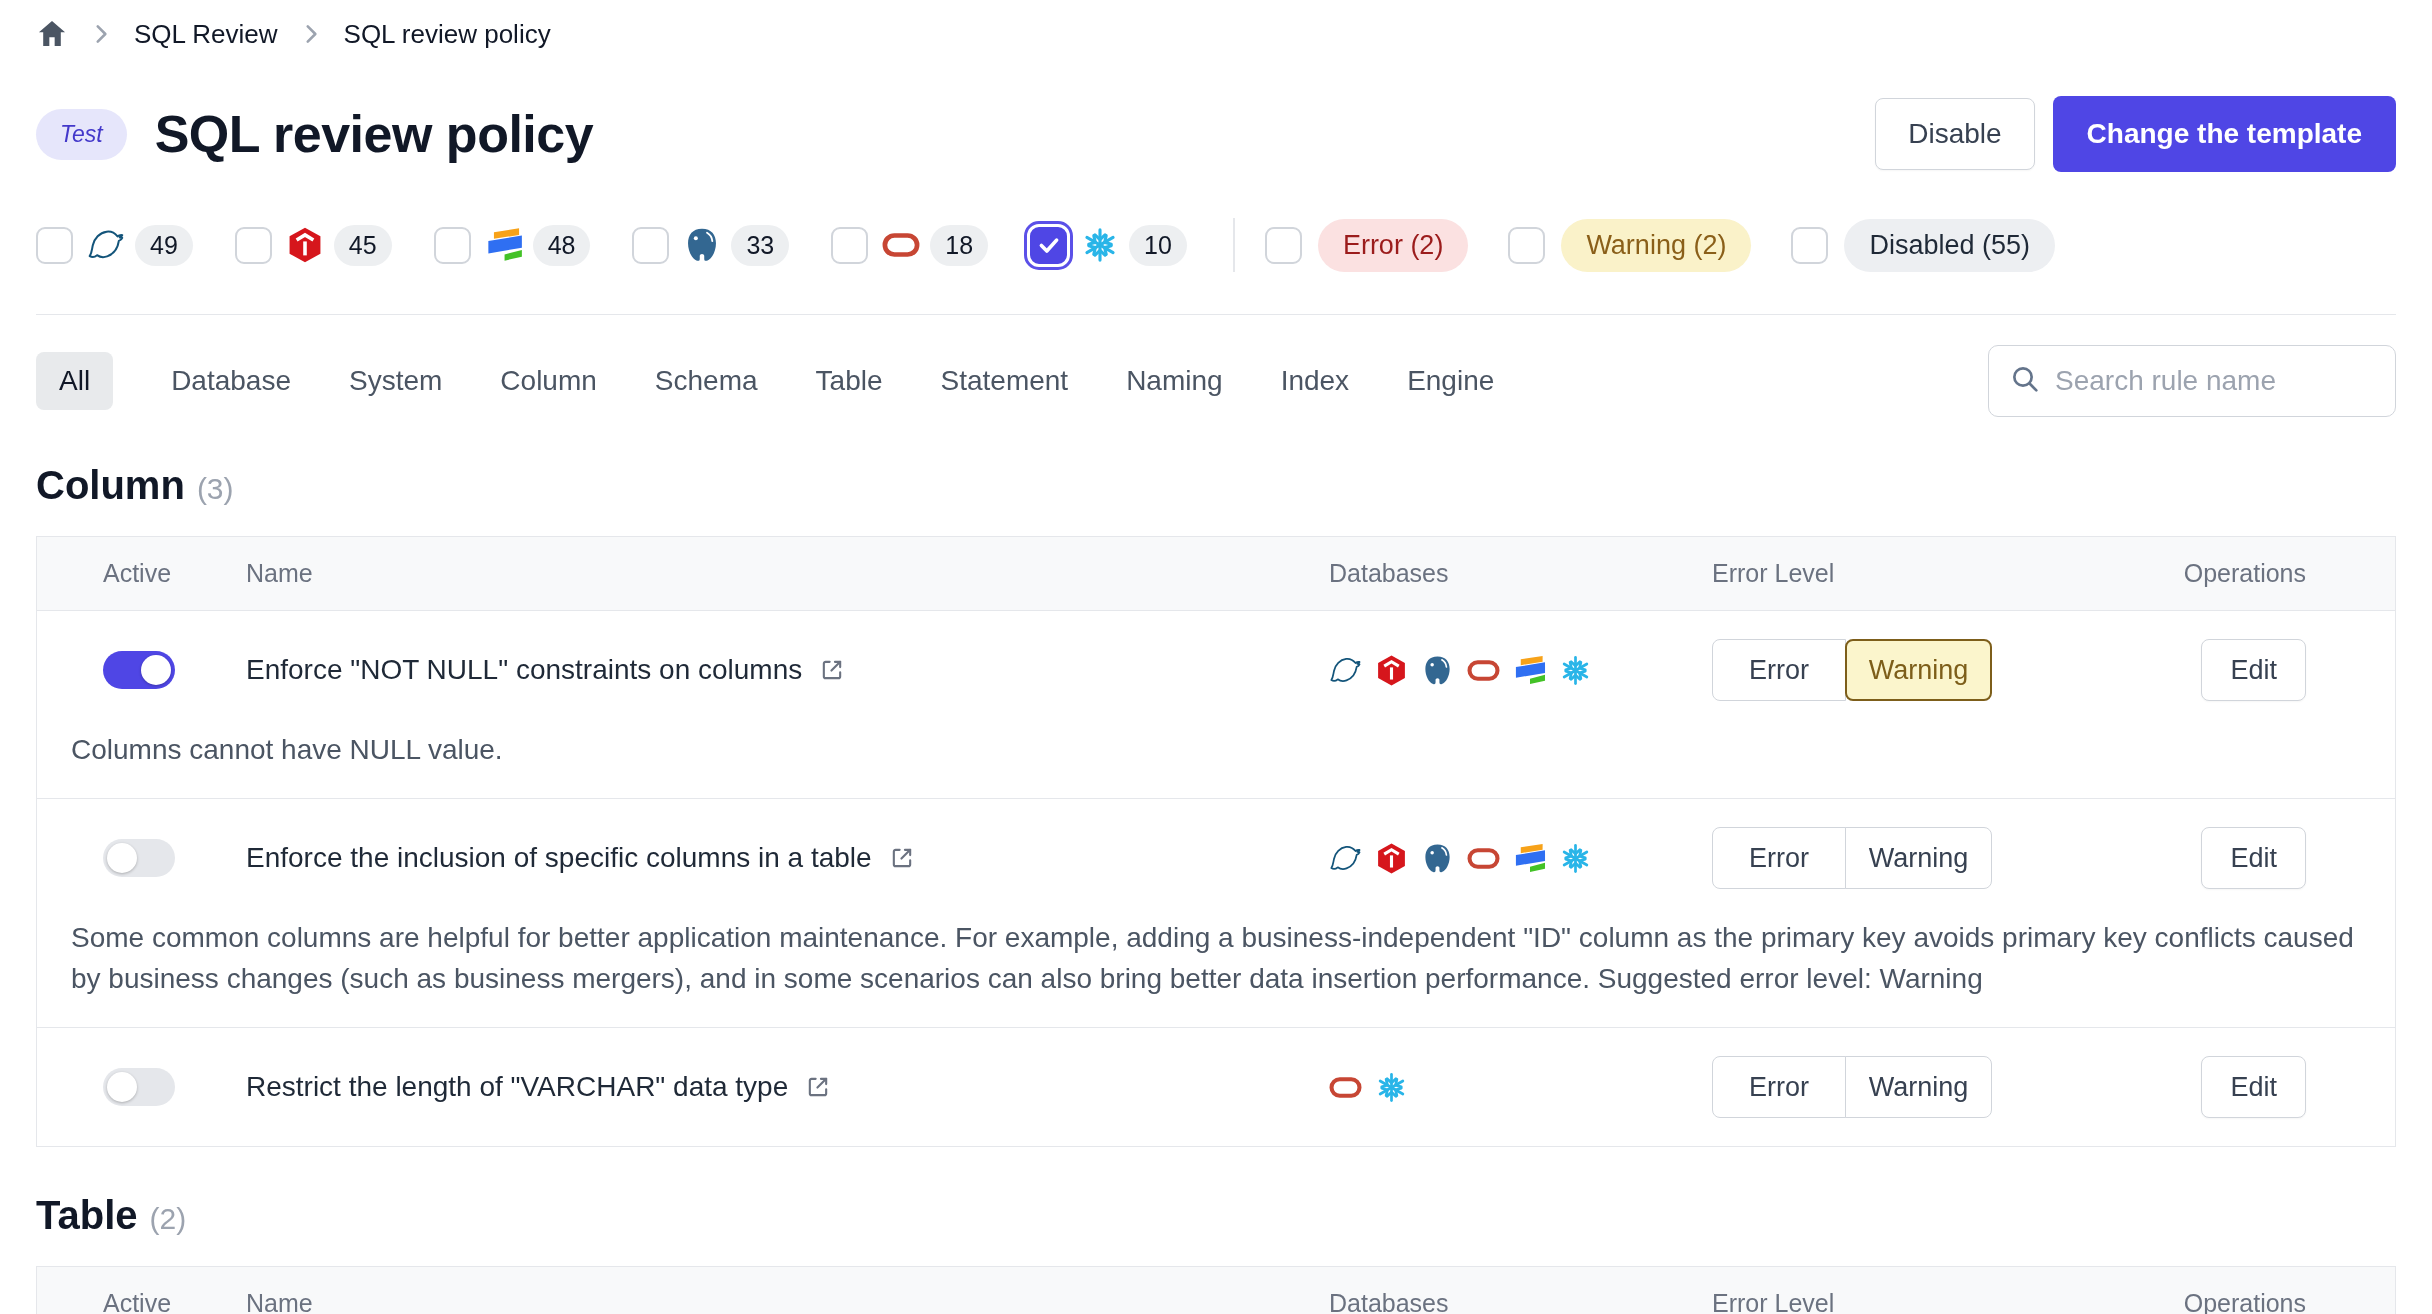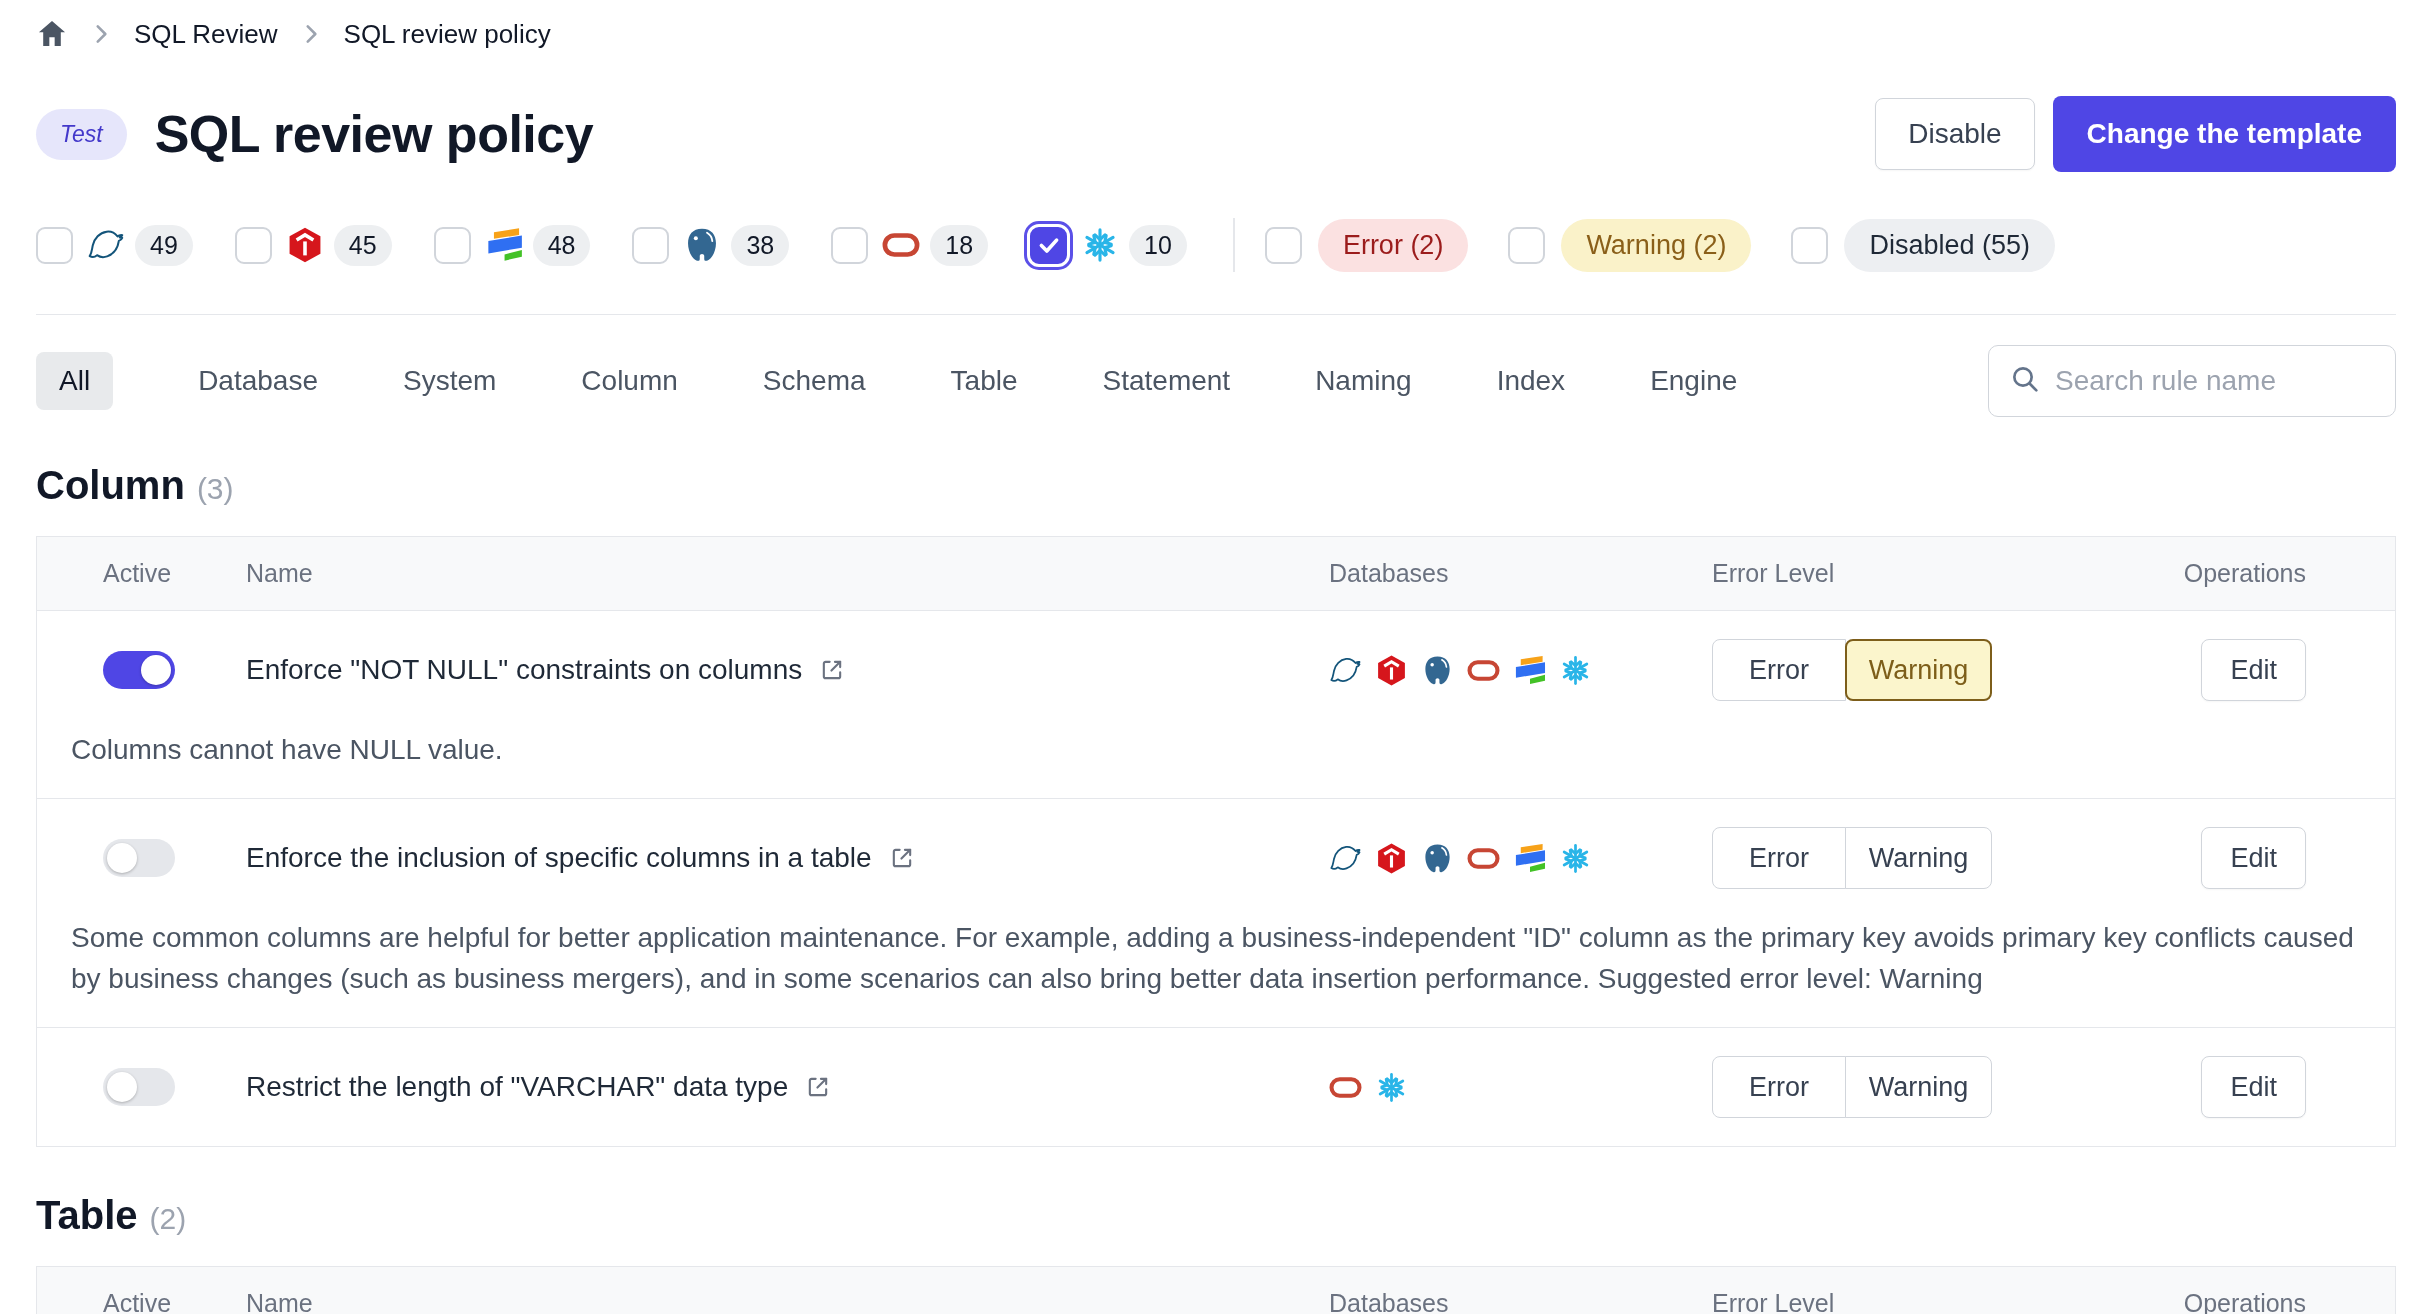--- a/index.html
+++ b/index.html
@@ -54,21 +54,21 @@
   .level-pill { margin-left:16px; font-size:27px; font-weight:500; border-radius:999px;
          padding:11px 25px; cursor:pointer; }
   .level-pill.error    { background:var(--err-bg);  color:var(--err-tx); }
   .level-pill.warning  { background:var(--warn-bg); color:var(--warn-tx); }
   .level-pill.disabled { background:var(--dis-bg);  color:var(--dis-tx); }
 
   .rule { border-top:1px solid var(--border); margin-top:42px; }
 
   
   .tabs-row { margin-top:30px; display:flex; align-items:center; }
-  .tabs { display:flex; align-items:center; gap:85px; }
+  .tabs { display:flex; align-items:center; gap:58px; }
   .tab { font-size:28px; color:#4b5563; padding:13px 0; cursor:pointer; white-space:nowrap; }
   .tab.selected { background:#e8eaec; color:#111827; padding:13px 23px; border-radius:8px; }
   .search-box { margin-left:auto; width:408px; height:72px; border:1px solid var(--ctl-border);
          border-radius:10px; display:flex; align-items:center; padding:0 20px; gap:14px; }
   .search-box svg { width:32px; height:32px; flex:0 0 auto; }
   .search-box input { border:none; outline:none; width:100%; font-size:28px;
          font-family:"Liberation Sans", sans-serif; color:#b91c1c; }
   .search-box input::placeholder { color:#9ca3af; }
 
   
@@ -178,21 +178,21 @@
         </div>
         <div class="engine-filter">
           <span class="cbx"></span>
           <span class="eicon">
             <svg width="38" height="38" viewBox="0 0 34 34">
               <path d="M17 2.5 C8.5 2.5 4.5 8 4.5 15.5 C4.5 22.5 8 29.5 12.5 31 C14.2 31.6 15 30.8 15 29.2 L15 26.8 C15 25.8 15.9 25 17 25 C18.1 25 19 25.8 19 26.8 L19 29.2 C19 30.8 19.8 31.6 21.5 31 C26 29.5 29.5 22.5 29.5 15.5 C29.5 8 25.5 2.5 17 2.5 Z" fill="#336791"></path>
               <circle cx="11.5" cy="11" r="1.8" fill="#fff"></circle>
               <path d="M21.5 6 C24.3 7.6 25.9 10.2 26.2 13.4" stroke="#fff" stroke-width="1.7" fill="none" stroke-linecap="round"></path>
             </svg>
           </span>
-          <span class="count-pill">38</span>
+          <span class="count-pill">33</span>
         </div>
         <div class="engine-filter">
           <span class="cbx"></span>
           <span class="eicon">
             <svg width="38" height="38" viewBox="0 0 34 34">
               <rect x="2.6" y="8.5" width="28.8" height="17" rx="8.5" fill="none" stroke="#c74634" stroke-width="4.2"></rect>
             </svg>
           </span>
           <span class="count-pill">18</span>
         </div>

